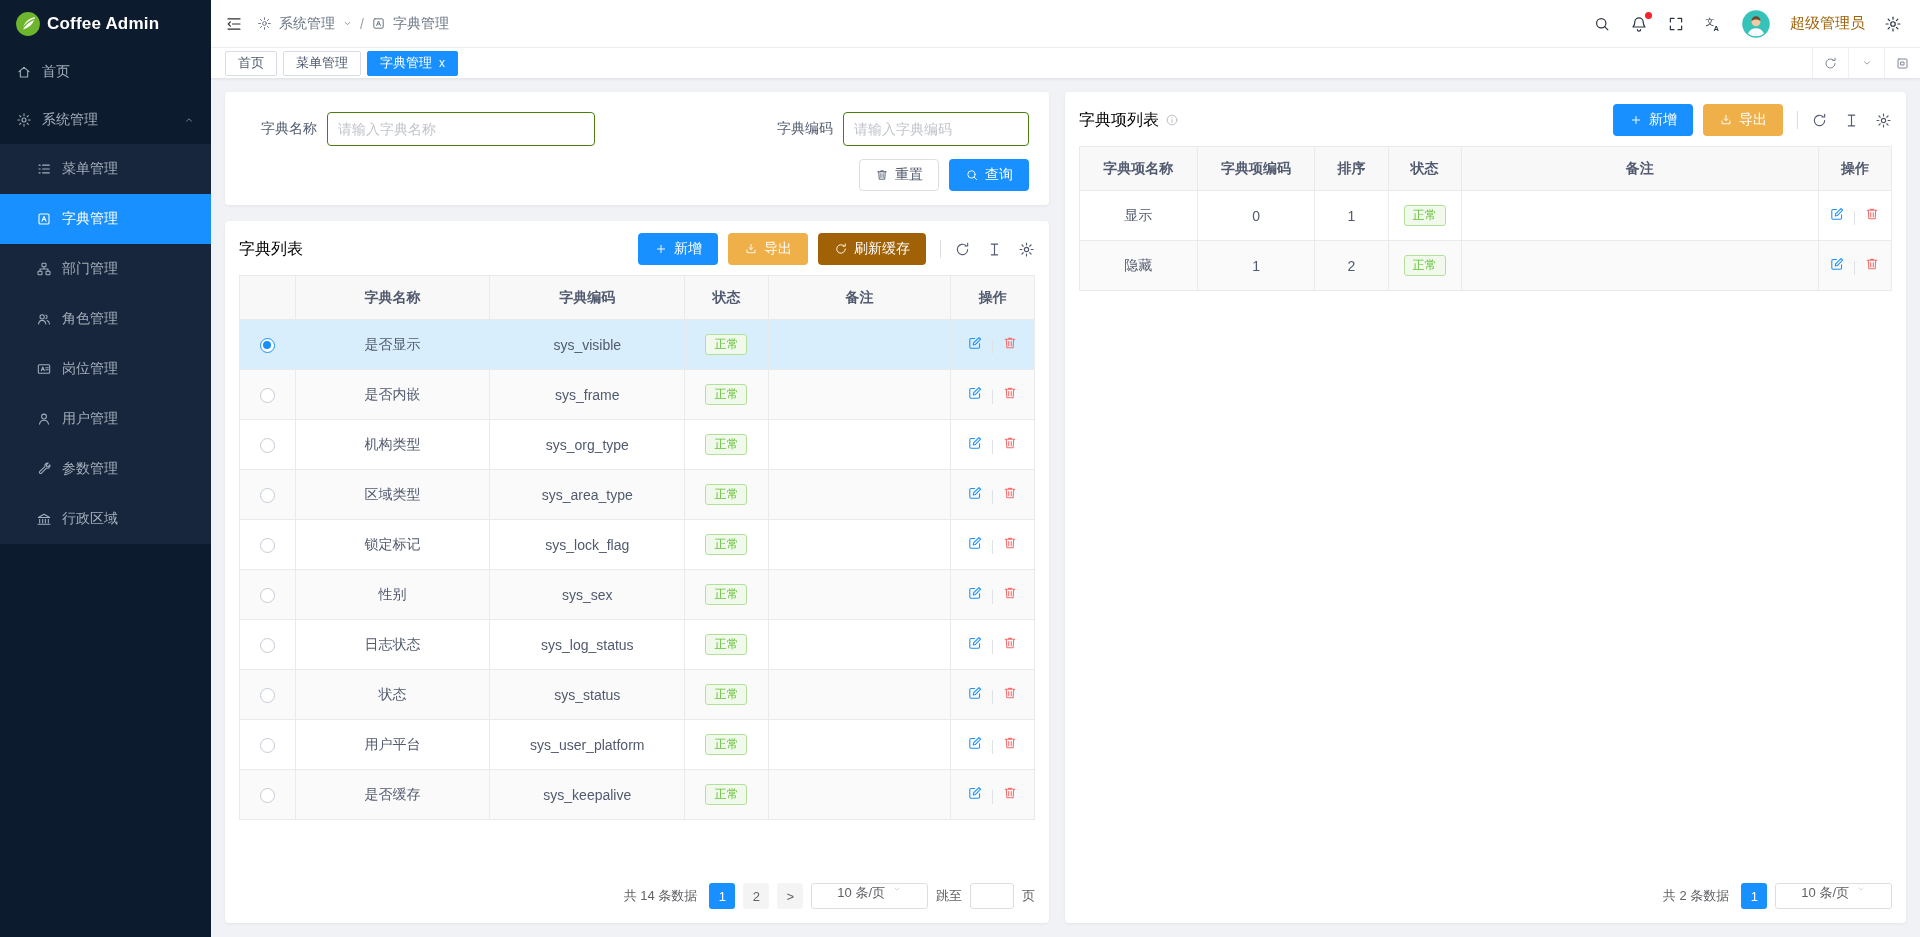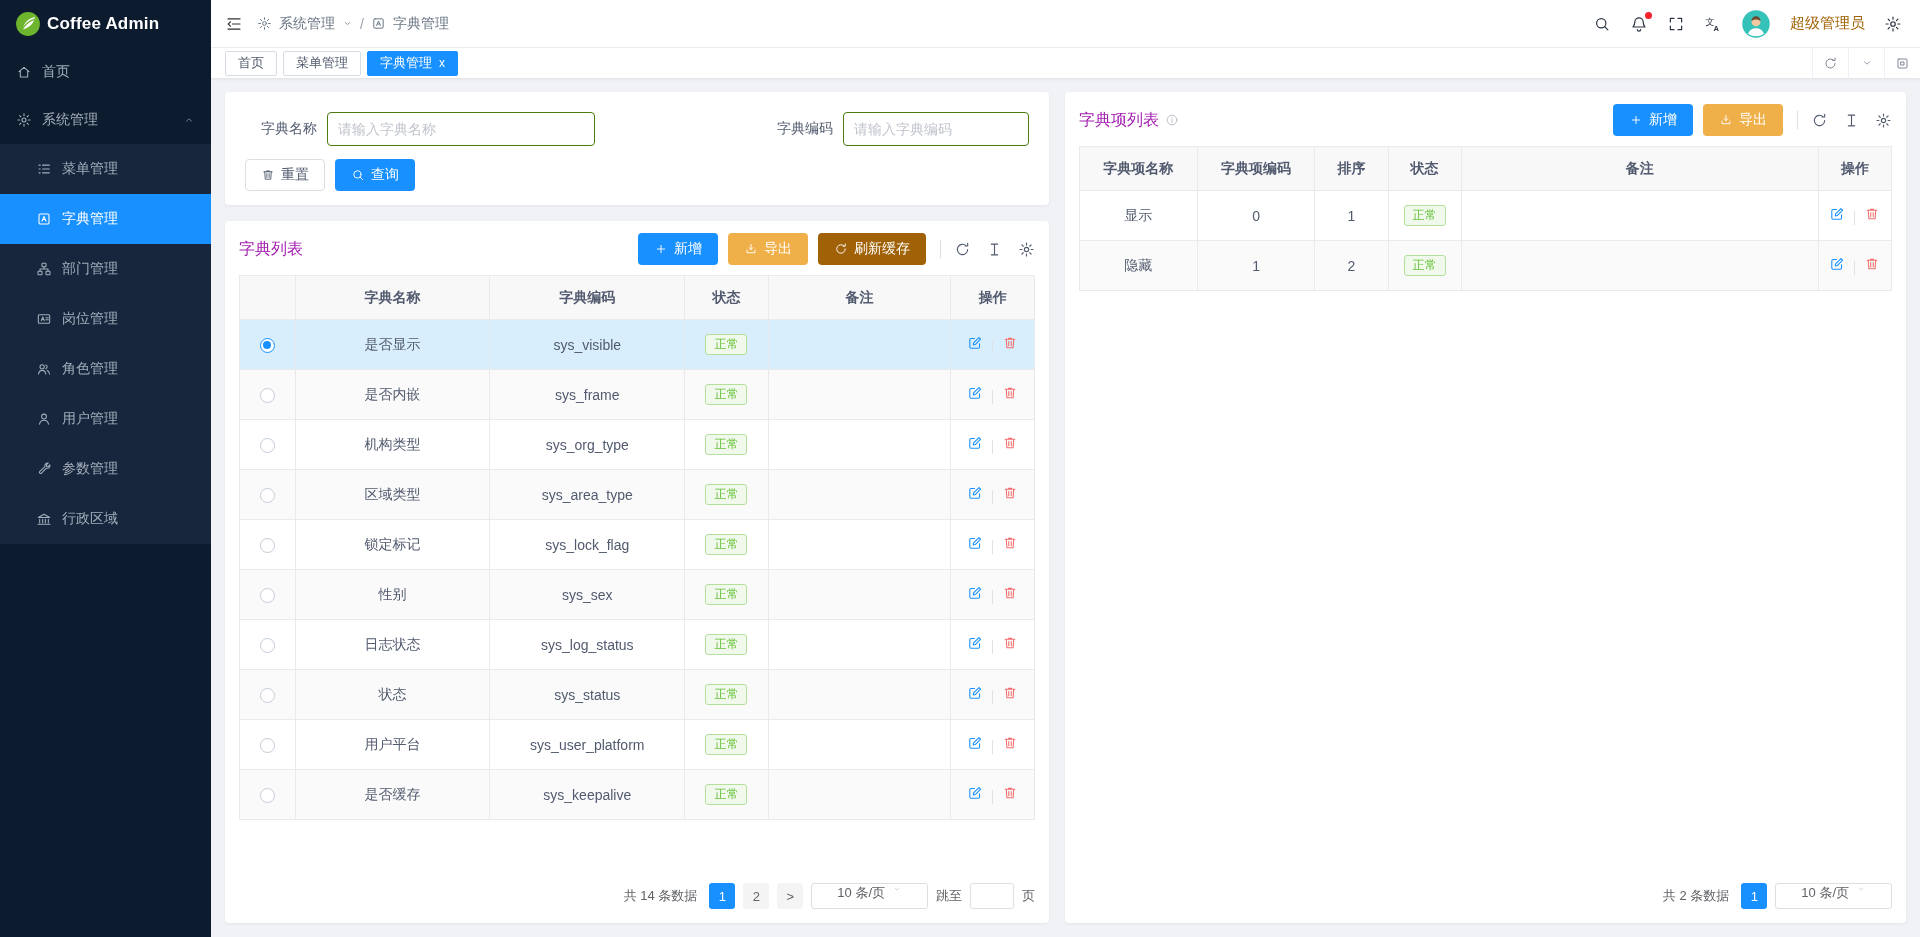--- a/index.html
+++ b/index.html
@@ -43,31 +43,31 @@
   .left-col { width: 824px; flex-shrink: 0; display: flex; flex-direction: column; gap: 16px; }
 
   .search-card { padding: 20px 20px 14px; flex-shrink: 0; }
   .form-row { display: flex; align-items: center; }
   .form-item { display: flex; align-items: center; }
   .form-item.second { margin-left: auto; }
   .form-item label { width: 72px; text-align: right; margin-right: 10px; font-size: 14px; color: #515a6e; }
   .form-item input { height: 34px; border: 1px solid #4d7c0f; border-radius: 4px; padding: 0 10px; font-size: 14px; color: #515a6e; outline: none; }
   input::placeholder { color: #c0c4cc; }
   .w1 { width: 268px; } .w2 { width: 186px; }
-  .form-actions { display: flex; justify-content: flex-start; gap: 10px; margin-top: 13px; }
+  .form-actions { display: flex; justify-content: flex-end; gap: 10px; margin-top: 13px; }
 
   .btn { height: 32px; display: inline-flex; align-items: center; gap: 6px; padding: 0 15px; border: 1px solid transparent; border-radius: 4px; font-size: 14px; cursor: pointer; background: #fff; font-family: inherit; }
   .btn.plain { border-color: #dcdee2; color: #515a6e; }
   .btn.primary { background: #1890ff; color: #fff; }
   .btn.warning { background: #f0b049; color: #fff; }
   .btn.success { background: #a16207; color: #fff; }
 
   .list-card { flex: 1; min-height: 0; display: flex; flex-direction: column; padding: 12px 14px 14px; }
   .card-header { display: flex; align-items: center; margin-bottom: 10px; flex-shrink: 0; }
-  .card-title { font-size: 16px; font-weight: 400; color: #a21caf; display: flex; align-items: center; gap: 6px; }
+  .card-title { font-size: 16px; font-weight: 400; color: #000000; display: flex; align-items: center; gap: 6px; }
   .info-i { color: #b7bcc4; }
   .header-actions { margin-left: auto; display: flex; align-items: center; gap: 10px; justify-content: space-between; }
   .icon-group { display: flex; align-items: center; gap: 15px; color: #515a6e; margin-left: 4px; padding-left: 13px; border-left: 1px solid #dcdee2; height: 18px; }
   .icon-group [data-icon] { cursor: pointer; }
 
   table { width: 100%; border-collapse: collapse; font-size: 14px; color: #515a6e; table-layout: fixed; }
   th, td { border: 1px solid #e8eaec; text-align: center; padding: 0 6px; overflow: hidden; }
   thead th { background: #f8f8f9; height: 44px; font-weight: 600; color: #515a6e; }
   tbody td { height: 50px; background: #fff; }
   tr.zebra td { background: #fafafa; }
@@ -164,36 +164,36 @@
               <svg viewBox="0 0 24 24" fill="none" stroke="currentColor" stroke-width="1.6" stroke-linecap="round" stroke-linejoin="round">
                 <rect x="9" y="3.5" width="6" height="5" rx="1"></rect>
                 <rect x="3" y="15.5" width="6" height="5" rx="1"></rect>
                 <rect x="15" y="15.5" width="6" height="5" rx="1"></rect>
                 <path d="M12 8.5V12M6 15.5V12h12v3.5"></path>
               </svg>
             </span>
             <span>部门管理</span>
           </div>
           <div class="menu-item">
+            <span class="i16" data-icon="role-icon">
+              <svg viewBox="0 0 24 24" fill="none" stroke="currentColor" stroke-width="1.6" stroke-linecap="round" stroke-linejoin="round">
+                <circle cx="9.2" cy="8.8" r="3.2"></circle>
+                <path d="M3.8 19.5c.6-3.6 2.9-5.4 5.4-5.4s4.9 1.8 5.5 5.4M14.8 5.9a3.2 3.2 0 0 1 0 5.8M16.6 14.4c2 .7 3.3 2.4 3.7 5.1"></path>
+              </svg>
+            </span>
+            <span>角色管理</span>
+          </div>
+          <div class="menu-item">
             <span class="i16" data-icon="post-icon">
               <svg viewBox="0 0 24 24" fill="none" stroke="currentColor" stroke-width="1.6" stroke-linecap="round" stroke-linejoin="round">
                 <rect x="3.5" y="5.5" width="17" height="13" rx="1.5"></rect>
                 <path d="M8 14.5 10.2 9l2.2 5.5M8.8 12.7h2.8M14.8 10h3.7M14.8 13h3.7"></path>
               </svg>
             </span>
             <span>岗位管理</span>
-          </div>
-          <div class="menu-item">
-            <span class="i16" data-icon="role-icon">
-              <svg viewBox="0 0 24 24" fill="none" stroke="currentColor" stroke-width="1.6" stroke-linecap="round" stroke-linejoin="round">
-                <circle cx="9.2" cy="8.8" r="3.2"></circle>
-                <path d="M3.8 19.5c.6-3.6 2.9-5.4 5.4-5.4s4.9 1.8 5.5 5.4M14.8 5.9a3.2 3.2 0 0 1 0 5.8M16.6 14.4c2 .7 3.3 2.4 3.7 5.1"></path>
-              </svg>
-            </span>
-            <span>角色管理</span>
           </div>
           <div class="menu-item">
             <span class="i16" data-icon="user-icon">
               <svg viewBox="0 0 24 24" fill="none" stroke="currentColor" stroke-width="1.6" stroke-linecap="round" stroke-linejoin="round">
                 <circle cx="12" cy="8.3" r="3.6"></circle>
                 <path d="M5.2 19.8c.9-4 3.6-5.8 6.8-5.8s5.9 1.8 6.8 5.8"></path>
               </svg>
             </span>
             <span>用户管理</span>
           </div>

